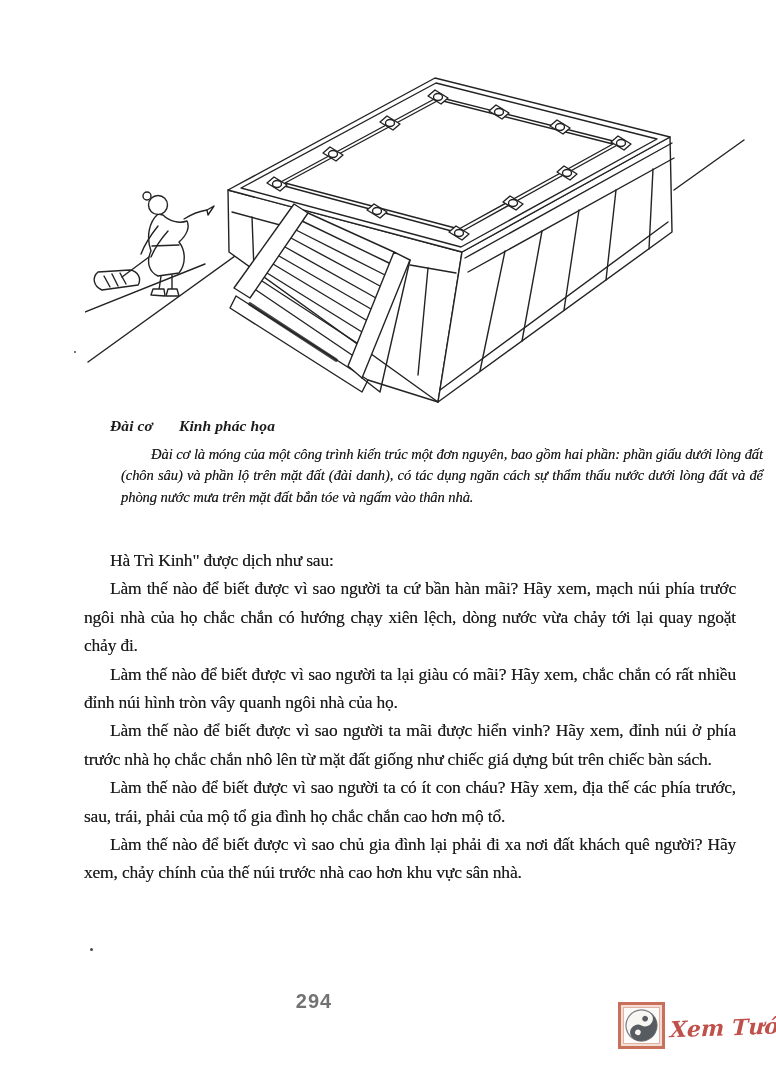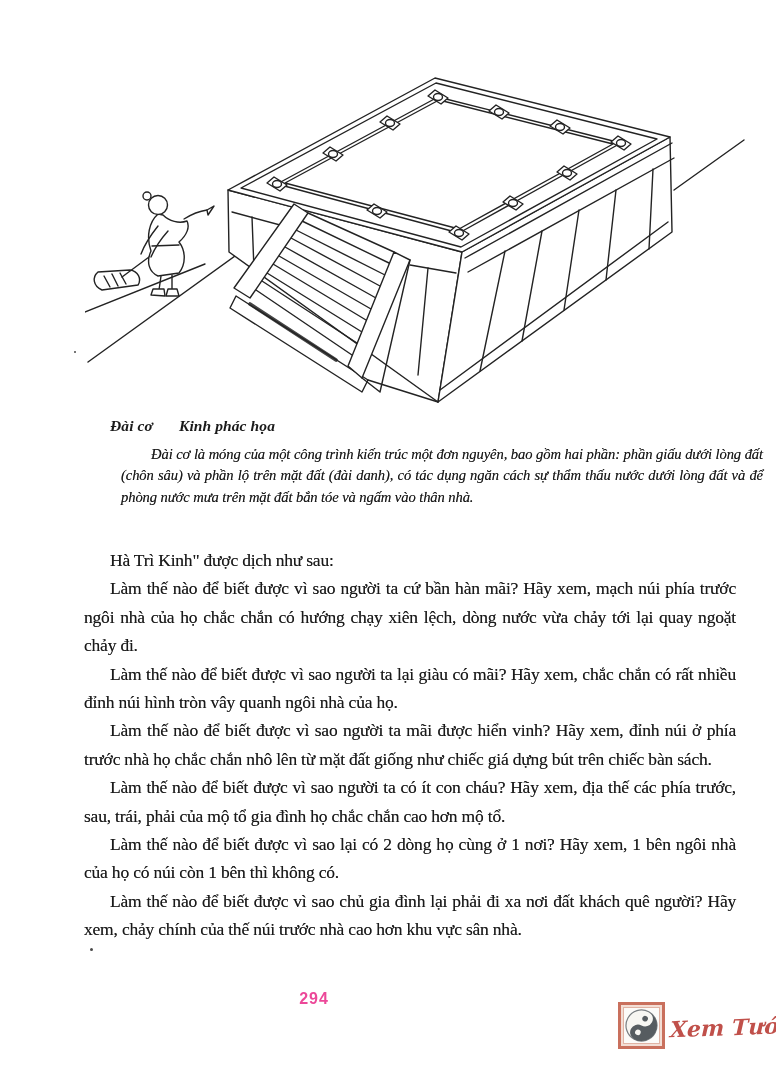--- a/index.html
+++ b/index.html
@@ -50,22 +50,22 @@
   .body-text p{margin:0;text-indent:26px;}
 
   .speck{position:absolute;background:#4a4a4a;border-radius:50%;}
   .speck.s1{left:90px;top:948px;width:3px;height:3px;}
   .speck.s2{left:74px;top:351px;width:2px;height:2px;}
 
   .page-number{
     position:absolute;left:0;top:990px;width:628px;
     text-align:center;
     font-family:"Liberation Sans", sans-serif;
-    font-weight:bold;font-size:16px;letter-spacing:1px;
-    color:#ec4899;
+    font-weight:bold;font-size:20px;letter-spacing:1px;
+    color:#737373;
   }
 
   
   .watermark{
     position:absolute;left:618px;top:1002px;
     display:flex;align-items:center;gap:5px;
   }
   .wm-text{
     font-family:"DejaVu Serif", serif;
     font-style:italic;font-weight:bold;
@@ -212,21 +212,20 @@
   </div>
 
   <div class="caption-desc">Đài cơ là móng của một công trình kiến trúc một đơn nguyên, bao gồm hai phần: phần giấu dưới lòng đất (chôn sâu) và phần lộ trên mặt đất (đài danh), có tác dụng ngăn cách sự thẩm thấu nước dưới lòng đất và để phòng nước mưa trên mặt đất bắn tóe và ngấm vào thân nhà.</div>
 
   <div class="body-text">
     <p>Hà Trì Kinh" được dịch như sau:</p>
     <p>Làm thế nào để biết được vì sao người ta cứ bần hàn mãi? Hãy xem, mạch núi phía trước ngôi nhà của họ chắc chắn có hướng chạy xiên lệch, dòng nước vừa chảy tới lại quay ngoặt chảy đi.</p>
     <p>Làm thế nào để biết được vì sao người ta lại giàu có mãi? Hãy xem, chắc chắn có rất nhiều đỉnh núi hình tròn vây quanh ngôi nhà của họ.</p>
     <p>Làm thế nào để biết được vì sao người ta mãi được hiển vinh? Hãy xem, đỉnh núi ở phía trước nhà họ chắc chắn nhô lên từ mặt đất giống như chiếc giá dựng bút trên chiếc bàn sách.</p>
     <p>Làm thế nào để biết được vì sao người ta có ít con cháu? Hãy xem, địa thế các phía trước, sau, trái, phải của mộ tổ gia đình họ chắc chắn cao hơn mộ tổ.</p>
-    <p>Làm thế nào để biết được vì sao lại có 2 dòng họ cùng ở 1 nơi? Hãy xem, 1 bên ngôi nhà của họ có núi còn 1 bên thì không có.</p>
     <p>Làm thế nào để biết được vì sao chủ gia đình lại phải đi xa nơi đất khách quê người? Hãy xem, chảy chính của thế núi trước nhà cao hơn khu vực sân nhà.</p>
   </div>
 
   <span class="speck s1"></span>
   <span class="speck s2"></span>
 
   <div class="page-number">294</div>
 
   <div class="watermark">
     <svg width="47" height="47" viewBox="0 0 47 47" aria-hidden="true">

